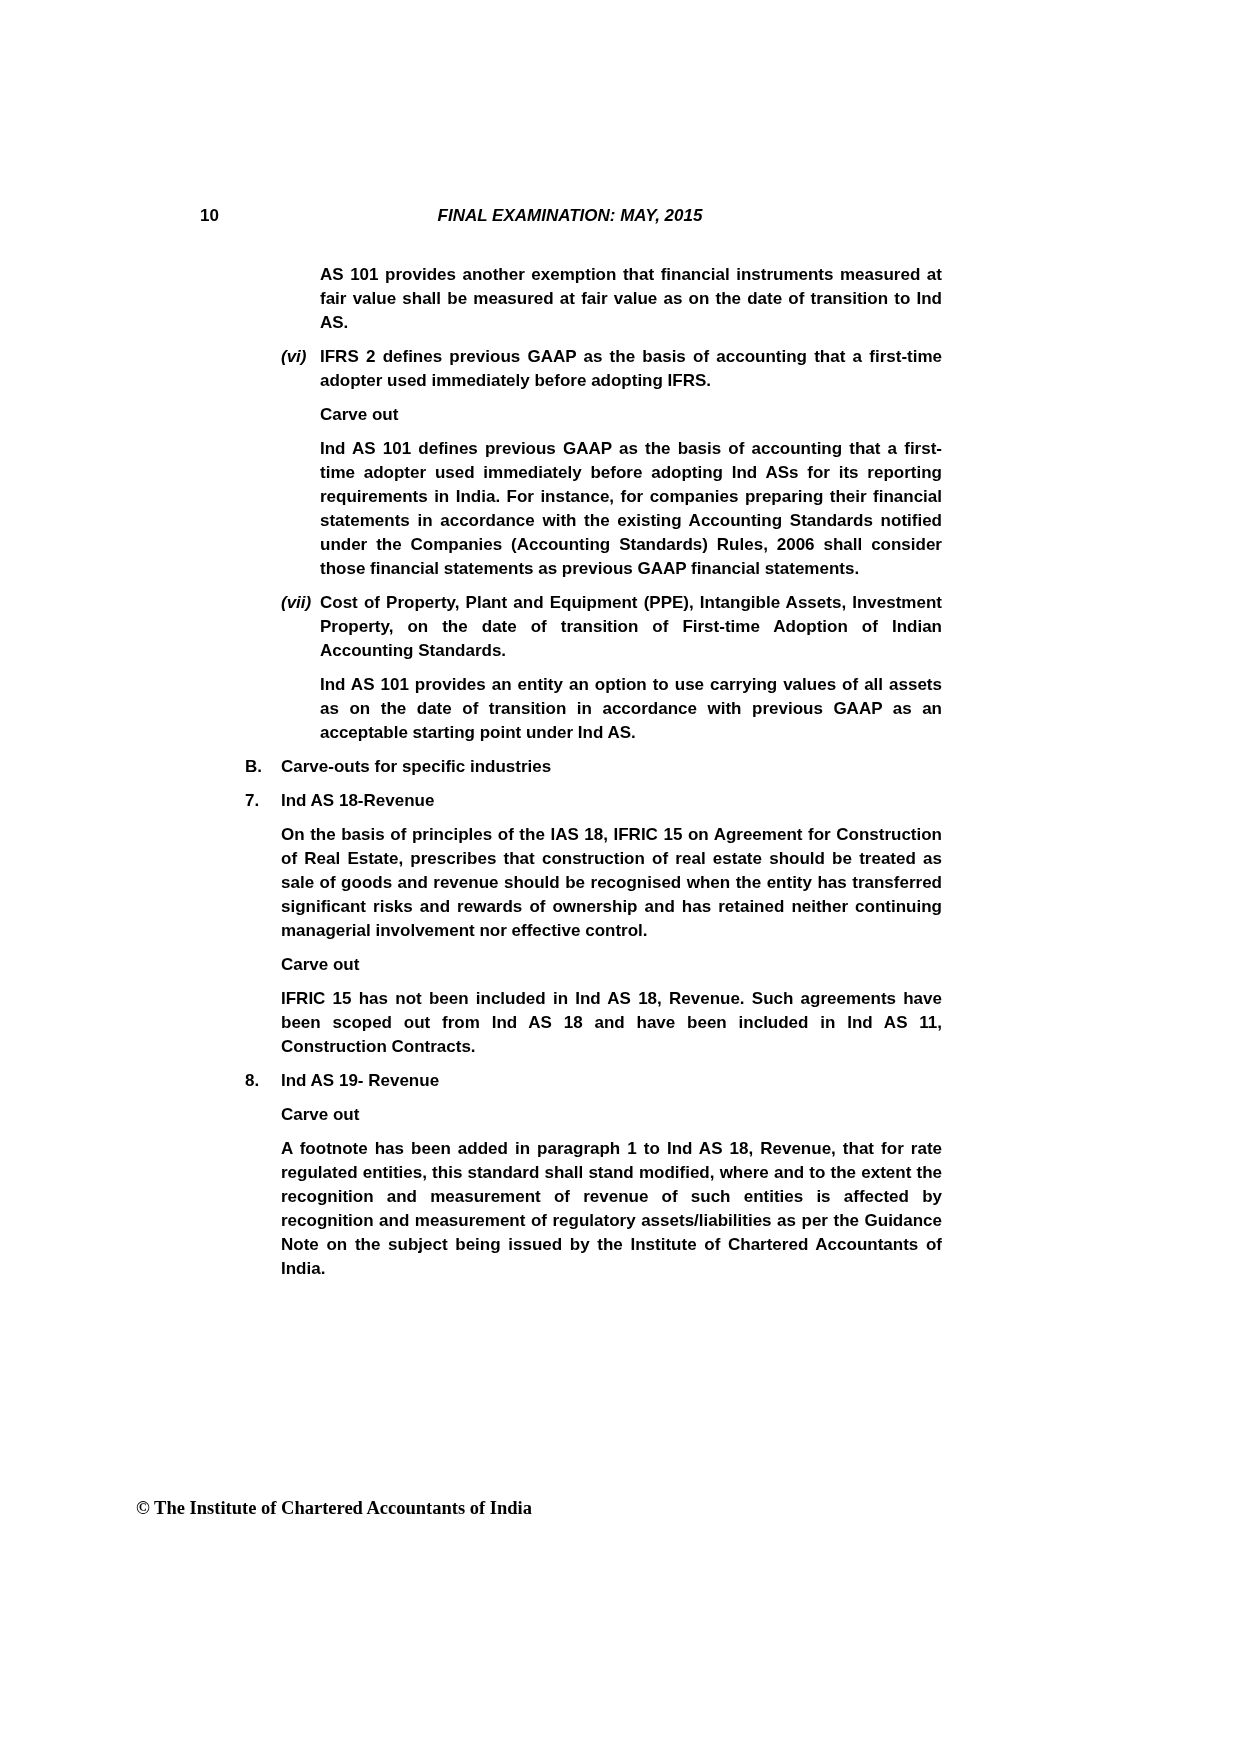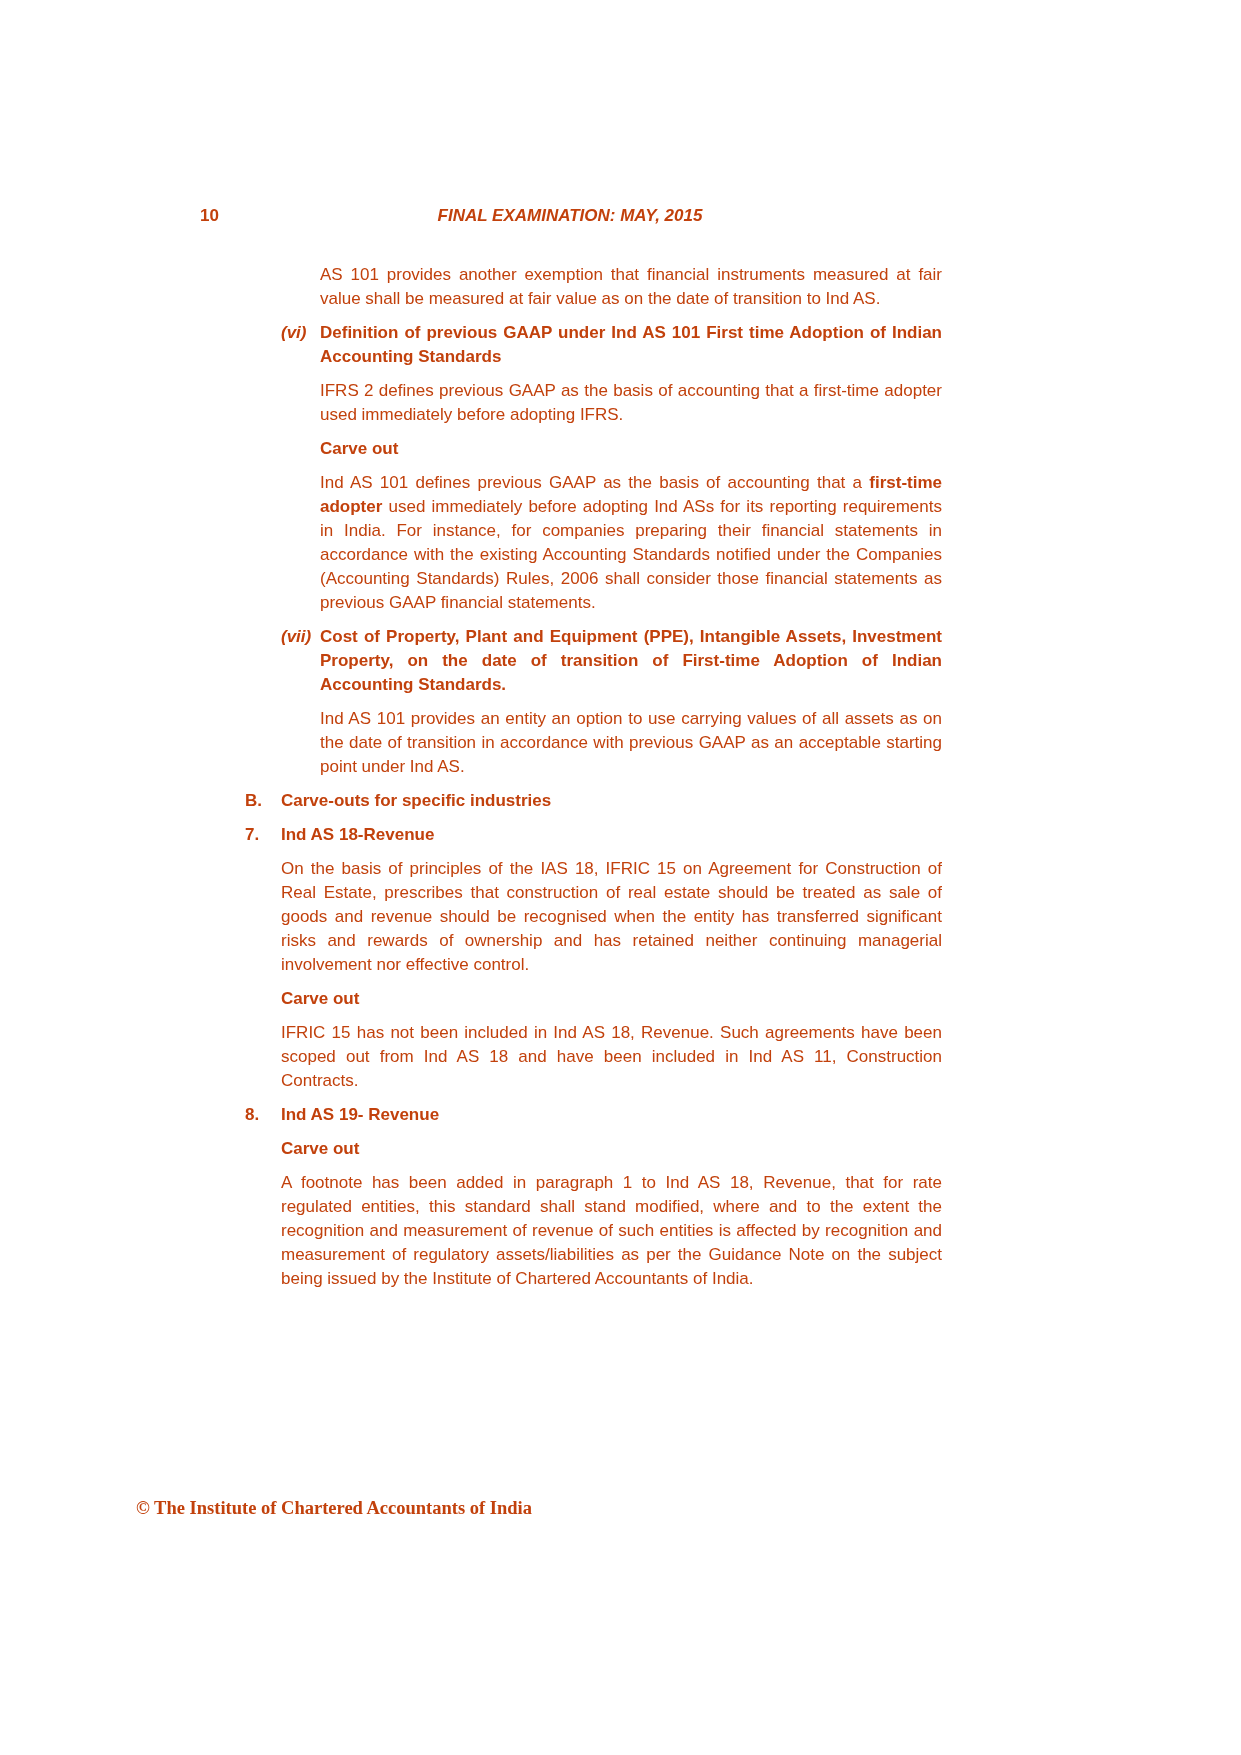--- a/index.html
+++ b/index.html
@@ -1,21 +1,21 @@
 <!DOCTYPE html>
 <html><head>
 <meta charset="utf-8">
 <style>
   html, body { margin: 0; padding: 0; background: #ffffff; }
   .page {
     position: relative;
     width: 1185px;
     height: 1755px;
     background: #ffffff;
-    color: #c2410c;
+    color: #000000;
     font-family: "Liberation Sans", sans-serif;
     font-size: 17px;
     line-height: 24px;
     overflow: hidden;
   }
   .header {
     position: absolute;
     top: 204px;
     left: 200px;
     width: 740px;
@@ -30,21 +30,21 @@
     text-align: center;
     font-weight: 700;
     font-style: italic;
   }
   .content {
     position: absolute;
     top: 263px;
     left: 245px;
     width: 697px;
   }
-  p { margin: 0 0 10px 0; }
+  p { margin: 0 0 10px 0; font-weight: bold; }
   .just { text-align: justify; }
   .bold { font-weight: 700; }
   .indent-2 { margin-left: 75px; }
   .li { display: flex; }
   .li-label {
     font-weight: 700;
     flex: 0 0 auto;
   }
   .w36 { width: 36px; }
   .w39 { width: 39px; font-style: italic; }
@@ -70,21 +70,20 @@
     <div class="header-title">FINAL EXAMINATION: MAY, 2015</div>
   </div>
 
   <div class="content">
 
     <p class="just indent-2">AS 101 provides another exemption that financial instruments measured at fair value shall be measured at fair value as on the date of transition to Ind AS.</p>
 
     <div class="li" style="margin-left:36px;">
       <span class="li-label w39">(vi)</span>
       <div class="li-body">
-        <p class="bold just">Definition of previous GAAP under Ind AS 101 First time Adoption of Indian Accounting Standards</p>
         <p class="just">IFRS 2 defines previous GAAP as the basis of accounting that a first-time adopter used immediately before adopting IFRS.</p>
         <p class="bold">Carve out</p>
         <p class="just"><span>Ind AS 101 defines previous GAAP as the basis of accounting that a </span><strong>first-time adopter</strong><span> used immediately before adopting Ind ASs for its reporting requirements in India. For instance, for companies preparing their financial statements in accordance with the existing Accounting Standards notified under the Companies (Accounting Standards) Rules, 2006 shall consider those financial statements as previous GAAP financial statements.</span></p>
       </div>
     </div>
 
     <div class="li" style="margin-left:36px;">
       <span class="li-label w39">(vii)</span>
       <div class="li-body">
         <p class="bold just">Cost of Property, Plant and Equipment (PPE), Intangible Assets, Investment Property, on the date of transition of First-time Adoption of Indian Accounting Standards.</p>

